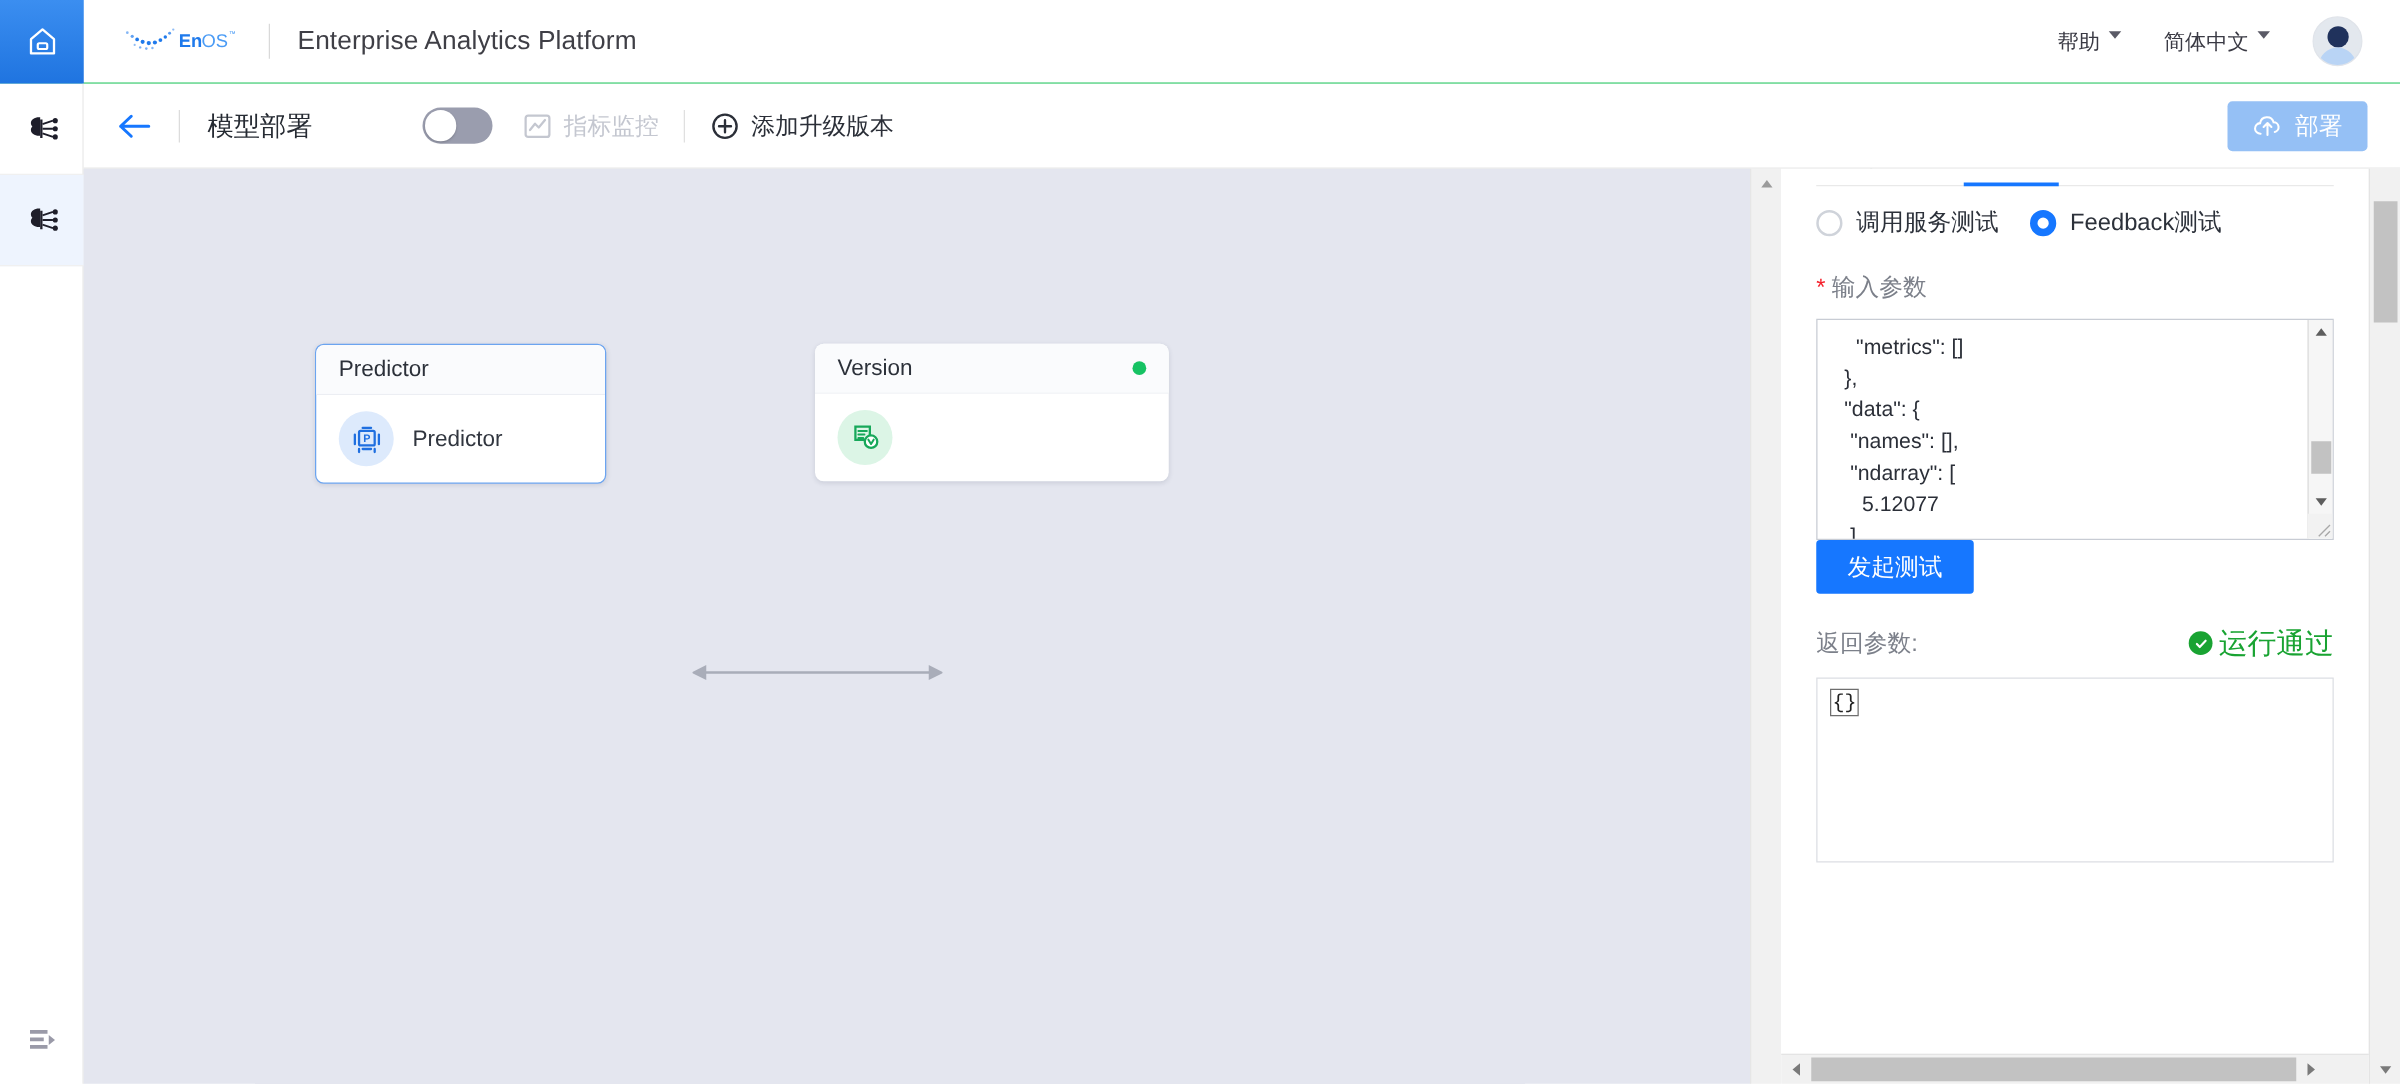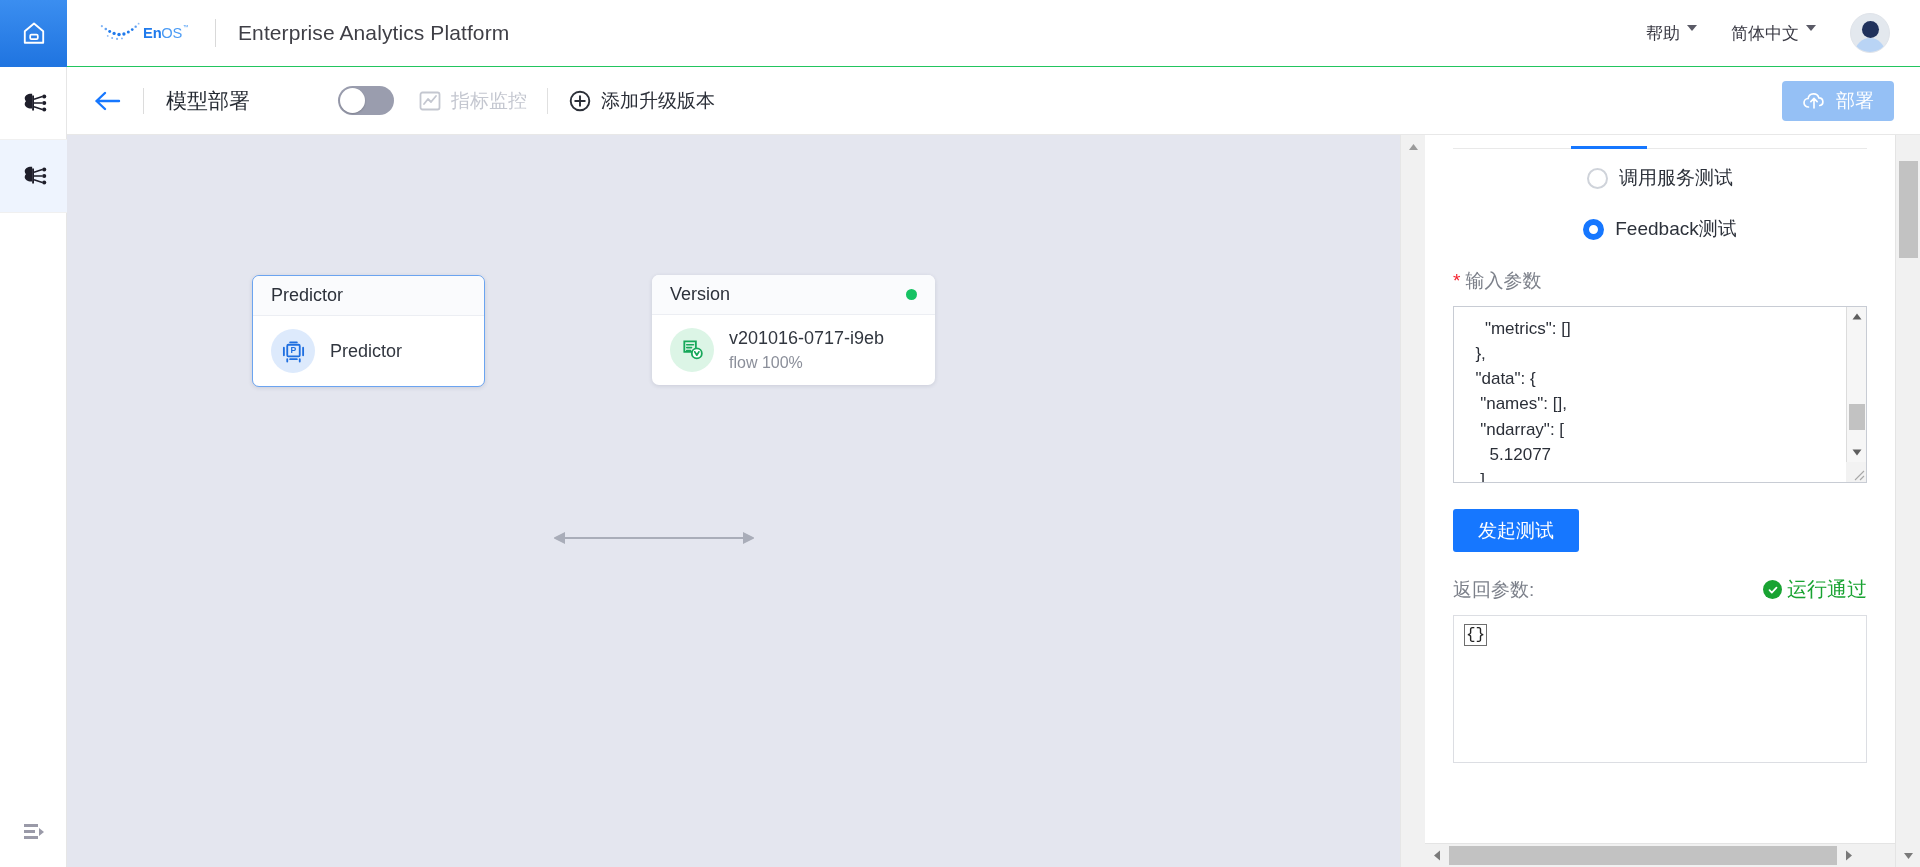--- a/index.html
+++ b/index.html
@@ -169,21 +169,21 @@
     font-size: 19px; color: #9a9ea8; padding-bottom: 9px; cursor: pointer;
     position: relative;
   }
   .tab.active { color: #1d2129; }
   .tab.active::after {
     content: ''; position: absolute; left: 0; right: 0; bottom: -1px;
     height: 3px; background: #1677ff;
   }
   .field-label { font-size: 19px; color: #7c808a; margin-top: 26px; }
   .req-star { color: #f5222d; margin-right: 5px; }
-  .radio-row { display: flex; align-items: center; gap: 25px; margin-top: 16px; flex-direction: column; }
+  .radio-row { display: flex; align-items: center; gap: 25px; margin-top: 16px; }
   .radio-opt { display: flex; align-items: center; gap: 11px; cursor: pointer; font-size: 19px; color: #2c313a; }
   .radio {
     width: 21px; height: 21px; border-radius: 50%; border: 2px solid #cfd3da;
     background: #fff; flex: none;
   }
   .radio.checked {
     border: 6px solid #1677ff; background: #fff;
   }
 
   .json-box {
@@ -207,31 +207,31 @@
   .vbar .thumb {
     position: absolute; left: 2px; width: 16px; height: 26px;
     background: #c2c2c2; top: 97px;
   }
   .resize-grip {
     position: absolute; right: 0; bottom: 0; width: 20px; height: 20px;
     background: #f2f2f2;
   }
 
   .primary-btn {
-    margin-top: 26px; background: #1677ff; color: #fff; border: none;
+    background: #1677ff; color: #fff; border: none;
     border-radius: 3px; height: 43px; padding: 0 25px; font-size: 19px;
     cursor: pointer; font-family: Liberation Mono, monospace;
   }
   .return-row {
     display: flex; align-items: center; margin-top: 24px;
   }
   .return-label { font-size: 19px; color: #7c808a; }
   .run-status {
     margin-left: auto; display: flex; align-items: center; gap: 5px;
-    color: #19a332; font-size: 20px;
+    color: #19a332; font-size: 23px;
   }
   .check-circle {
     width: 19px; height: 19px; border-radius: 50%; background: #19a332;
     display: flex; align-items: center; justify-content: center;
   }
   .return-box {
     margin-top: 12px; width: 100%; height: 148px;
     border: 1px solid #dcdee3; background: #fff; padding: 8px 10px;
   }
   .sel-token {
@@ -424,24 +424,20 @@
     </div>
     <div class="node-body">
       <div class="node-icon icon-green">
         <svg width="25" height="25" viewBox="0 0 26 26">
           <path d="M4.5 3.5h12v11h-12z" fill="none" stroke="#17a85a" stroke-width="1.9"></path>
           <path d="M7 7h7M7 10h5M7 13h4" stroke="#17a85a" stroke-width="1.7" stroke-linecap="round"></path>
           <circle cx="17.5" cy="16" r="5.2" fill="#fff" stroke="#17a85a" stroke-width="1.9"></circle>
           <path d="M15.3 14.3l2.2 3.6 2.2-3.6" fill="none" stroke="#17a85a" stroke-width="1.7" stroke-linecap="round" stroke-linejoin="round"></path>
         </svg>
       </div>
-      <div>
-        <div class="node-label">v201016-0717-i9eb</div>
-        <div class="node-sub">flow 100%</div>
-      </div>
     </div>
   </div>
 </div>
 
 <div class="canvas-vscroll">
   <div class="scroll-arrow">
     <svg width="11" height="8" viewBox="0 0 11 8">
         <path d="M5.5 1 10 7H1z" fill="#9b9b9b"></path>
       </svg>
   </div>

